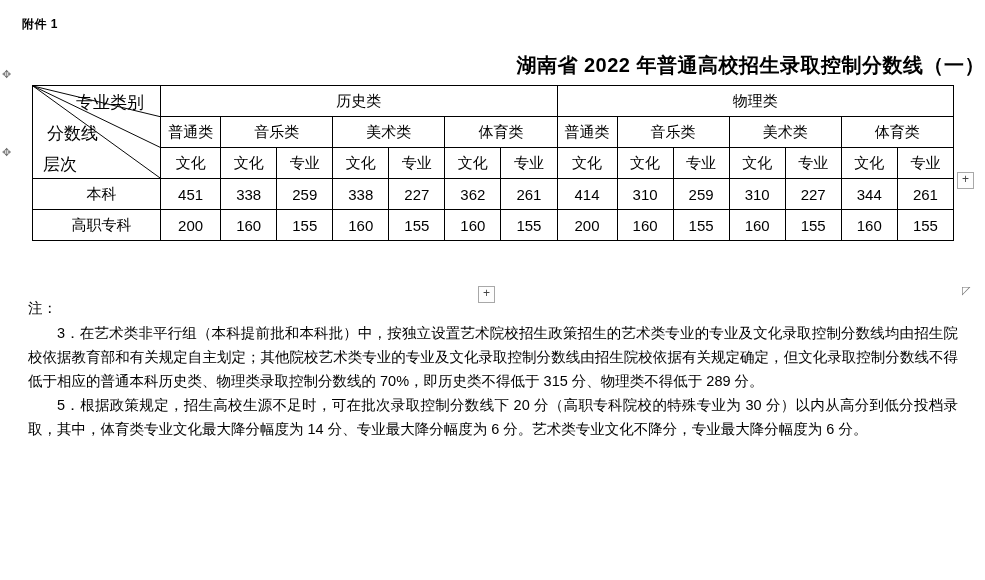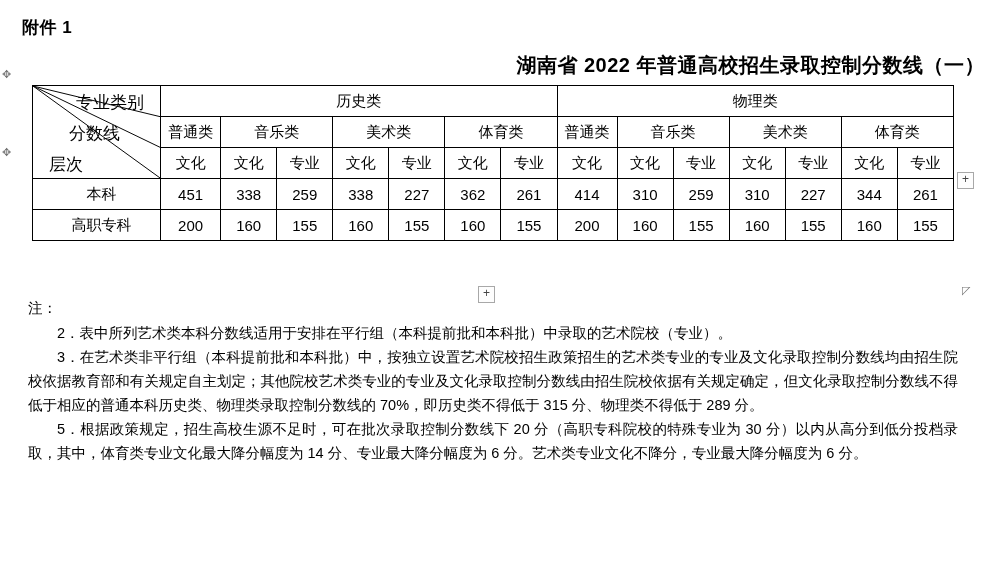--- a/index.html
+++ b/index.html
@@ -17,21 +17,21 @@
   }
   .page {
     position: relative;
     width: 985px;
     height: 580px;
   }
   .attach-label {
     position: absolute;
     left: 22px;
     top: 16px;
-    font-size: 17px;
+    font-size: 12px;
     font-weight: bold;
     font-family: "Liberation Sans", "DejaVu Sans", sans-serif;
     letter-spacing: 0.5px;
   }
   .doc-title {
     position: absolute;
     left: 0;
     top: 52px;
     width: 985px;
     text-align: right;
@@ -75,22 +75,22 @@
     width: 100%; height: 100%;
     pointer-events: none;
   }
   .corner-cell .lbl {
     position: absolute;
     font-size: 17px;
     white-space: nowrap;
     font-family: "Liberation Sans", "DejaVu Sans", sans-serif;
   }
   .lbl-major { right: 16px; top: 5px; }
-  .lbl-score { left: 36px; top: 36px; }
-  .lbl-level { left: 16px; top: 67px; }
+  .lbl-score { left: 14px; top: 36px; }
+  .lbl-level { left: 10px; top: 67px; }
 
   .grp-head { height: 33px; font-size: 15px; }
   .sub-head { height: 32px; font-size: 15px; }
   .type-head { height: 31px; font-size: 15px; margin-top: 20px; }
   .row-label { font-size: 15px; text-align: left; padding-left: 10px !important; }
   .data-row td { height: 44px; font-size: 17px; margin-top: 22px; }
 
   
   .plus-handle {
     position: absolute;
@@ -248,18 +248,17 @@
         </tr>
       </tbody>
     </table>
   </div>
 
   <div class="plus-handle plus-right">+</div>
   <div class="plus-handle plus-bottom">+</div>
 
   <div class="notes">
     <p class="note-head">注：</p>
-    <p class="indent">2．表中所列艺术类本科分数线适用于安排在平行组（本科提前批和本科批）中录取的艺术院校（专业）。</p>
     <p class="indent">3．在艺术类非平行组（本科提前批和本科批）中，按独立设置艺术院校招生政策招生的艺术类专业的专业及文化录取控制分数线均由招生院校依据教育部和有关规定自主划定；其他院校艺术类专业的专业及文化录取控制分数线由招生院校依据有关规定确定，但文化录取控制分数线不得低于相应的普通本科历史类、物理类录取控制分数线的 70%，即历史类不得低于 315 分、物理类不得低于 289 分。</p>
     <p class="indent">5．根据政策规定，招生高校生源不足时，可在批次录取控制分数线下 20 分（高职专科院校的特殊专业为 30 分）以内从高分到低分投档录取，其中，体育类专业文化最大降分幅度为 14 分、专业最大降分幅度为 6 分。艺术类专业文化不降分，专业最大降分幅度为 6 分。</p>
   </div>
 
 </div>
 
 </body></html>

